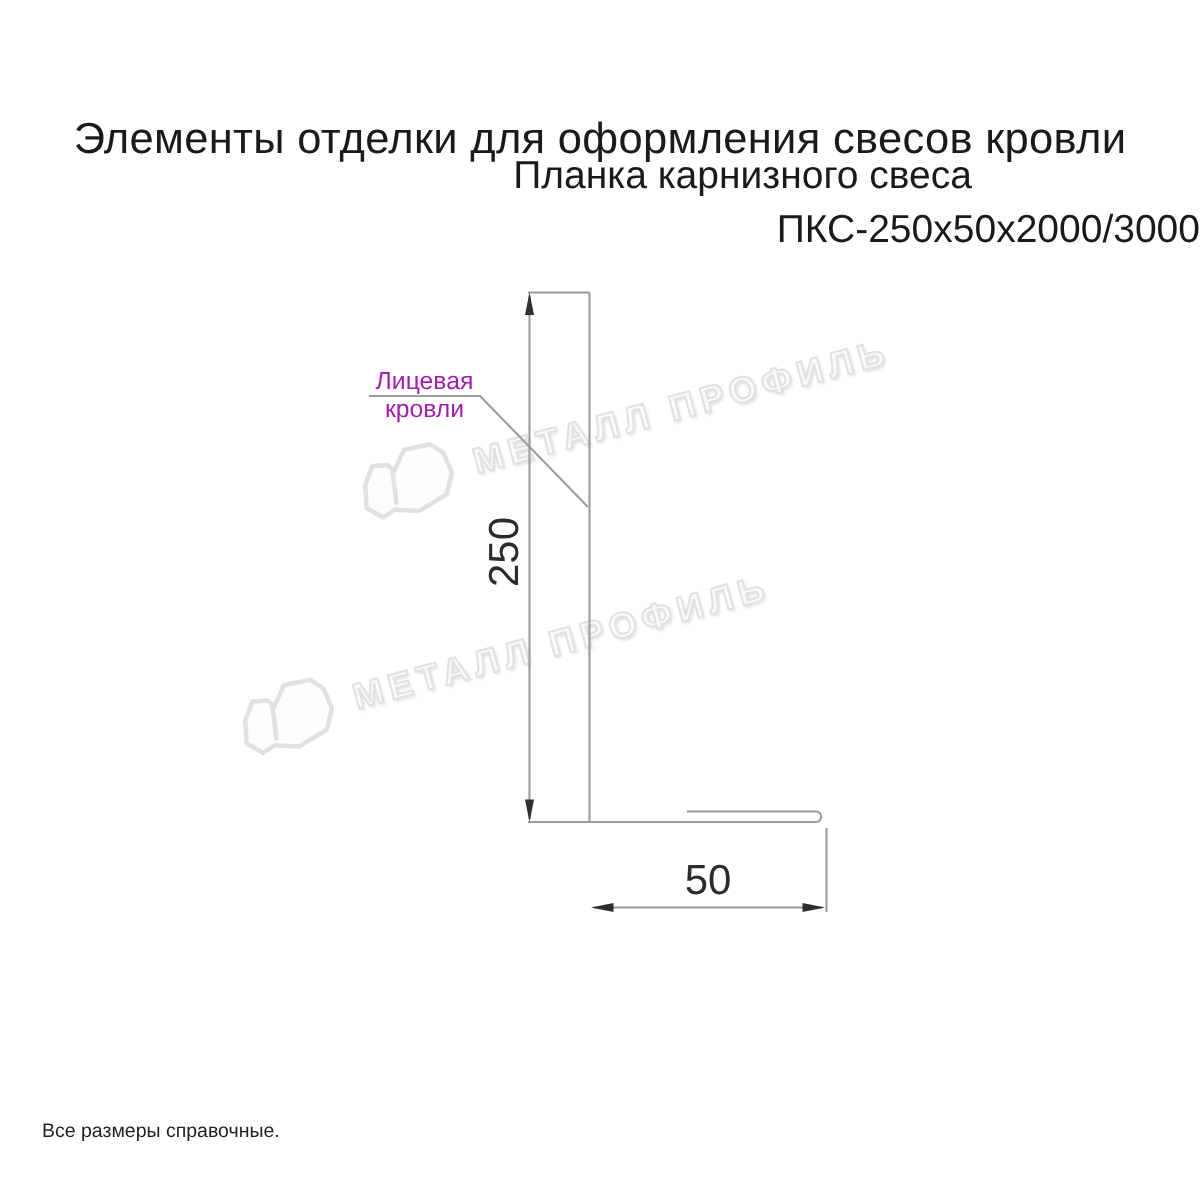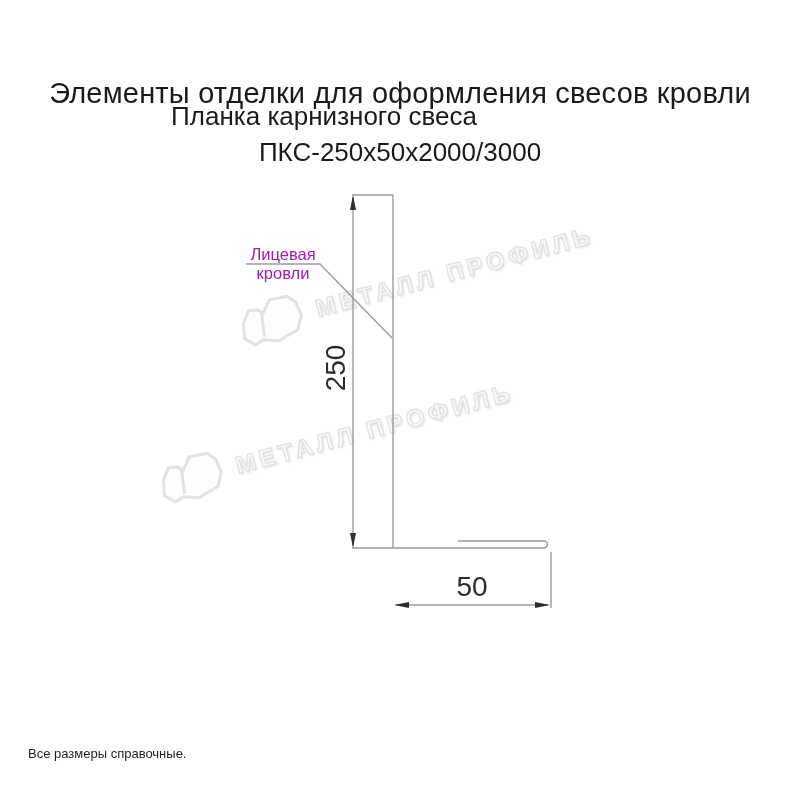--- a/index.html
+++ b/index.html
@@ -8,25 +8,25 @@
     background:#ffffff;
     font-family:"Liberation Sans","DejaVu Sans",sans-serif;
     color:#1c1c1c;
   }
   .abs{position:absolute;}
   .page-title{
     top:29px;left:0;width:800px;text-align:center;
     font-size:29px;letter-spacing:0.2px;color:#1a1a1a;z-index:3;margin-top:48px;
   }
   .product-subtitle{
-    top:101px;left:0;width:648px;text-align:center;
+    top:101px;left:0;width:648px;text-align:right;
     font-size:26px;color:#1a1a1a;z-index:3;
   }
   .product-code{
-    top:137px;left:0;width:800px;text-align:center;
+    top:137px;left:0;width:800px;text-align:right;
     font-size:26px;color:#1a1a1a;z-index:3;
   }
   .diagram-svg{left:0;top:0;z-index:2;}
   .face-label{
     left:240px;top:245px;width:86px;z-index:3;
     font-size:16.5px;line-height:19px;text-align:center;color:#a21caf;
   }
   .watermark{
     display:flex;align-items:center;gap:9px;z-index:1;
     transform:rotate(-15deg);transform-origin:left center;

